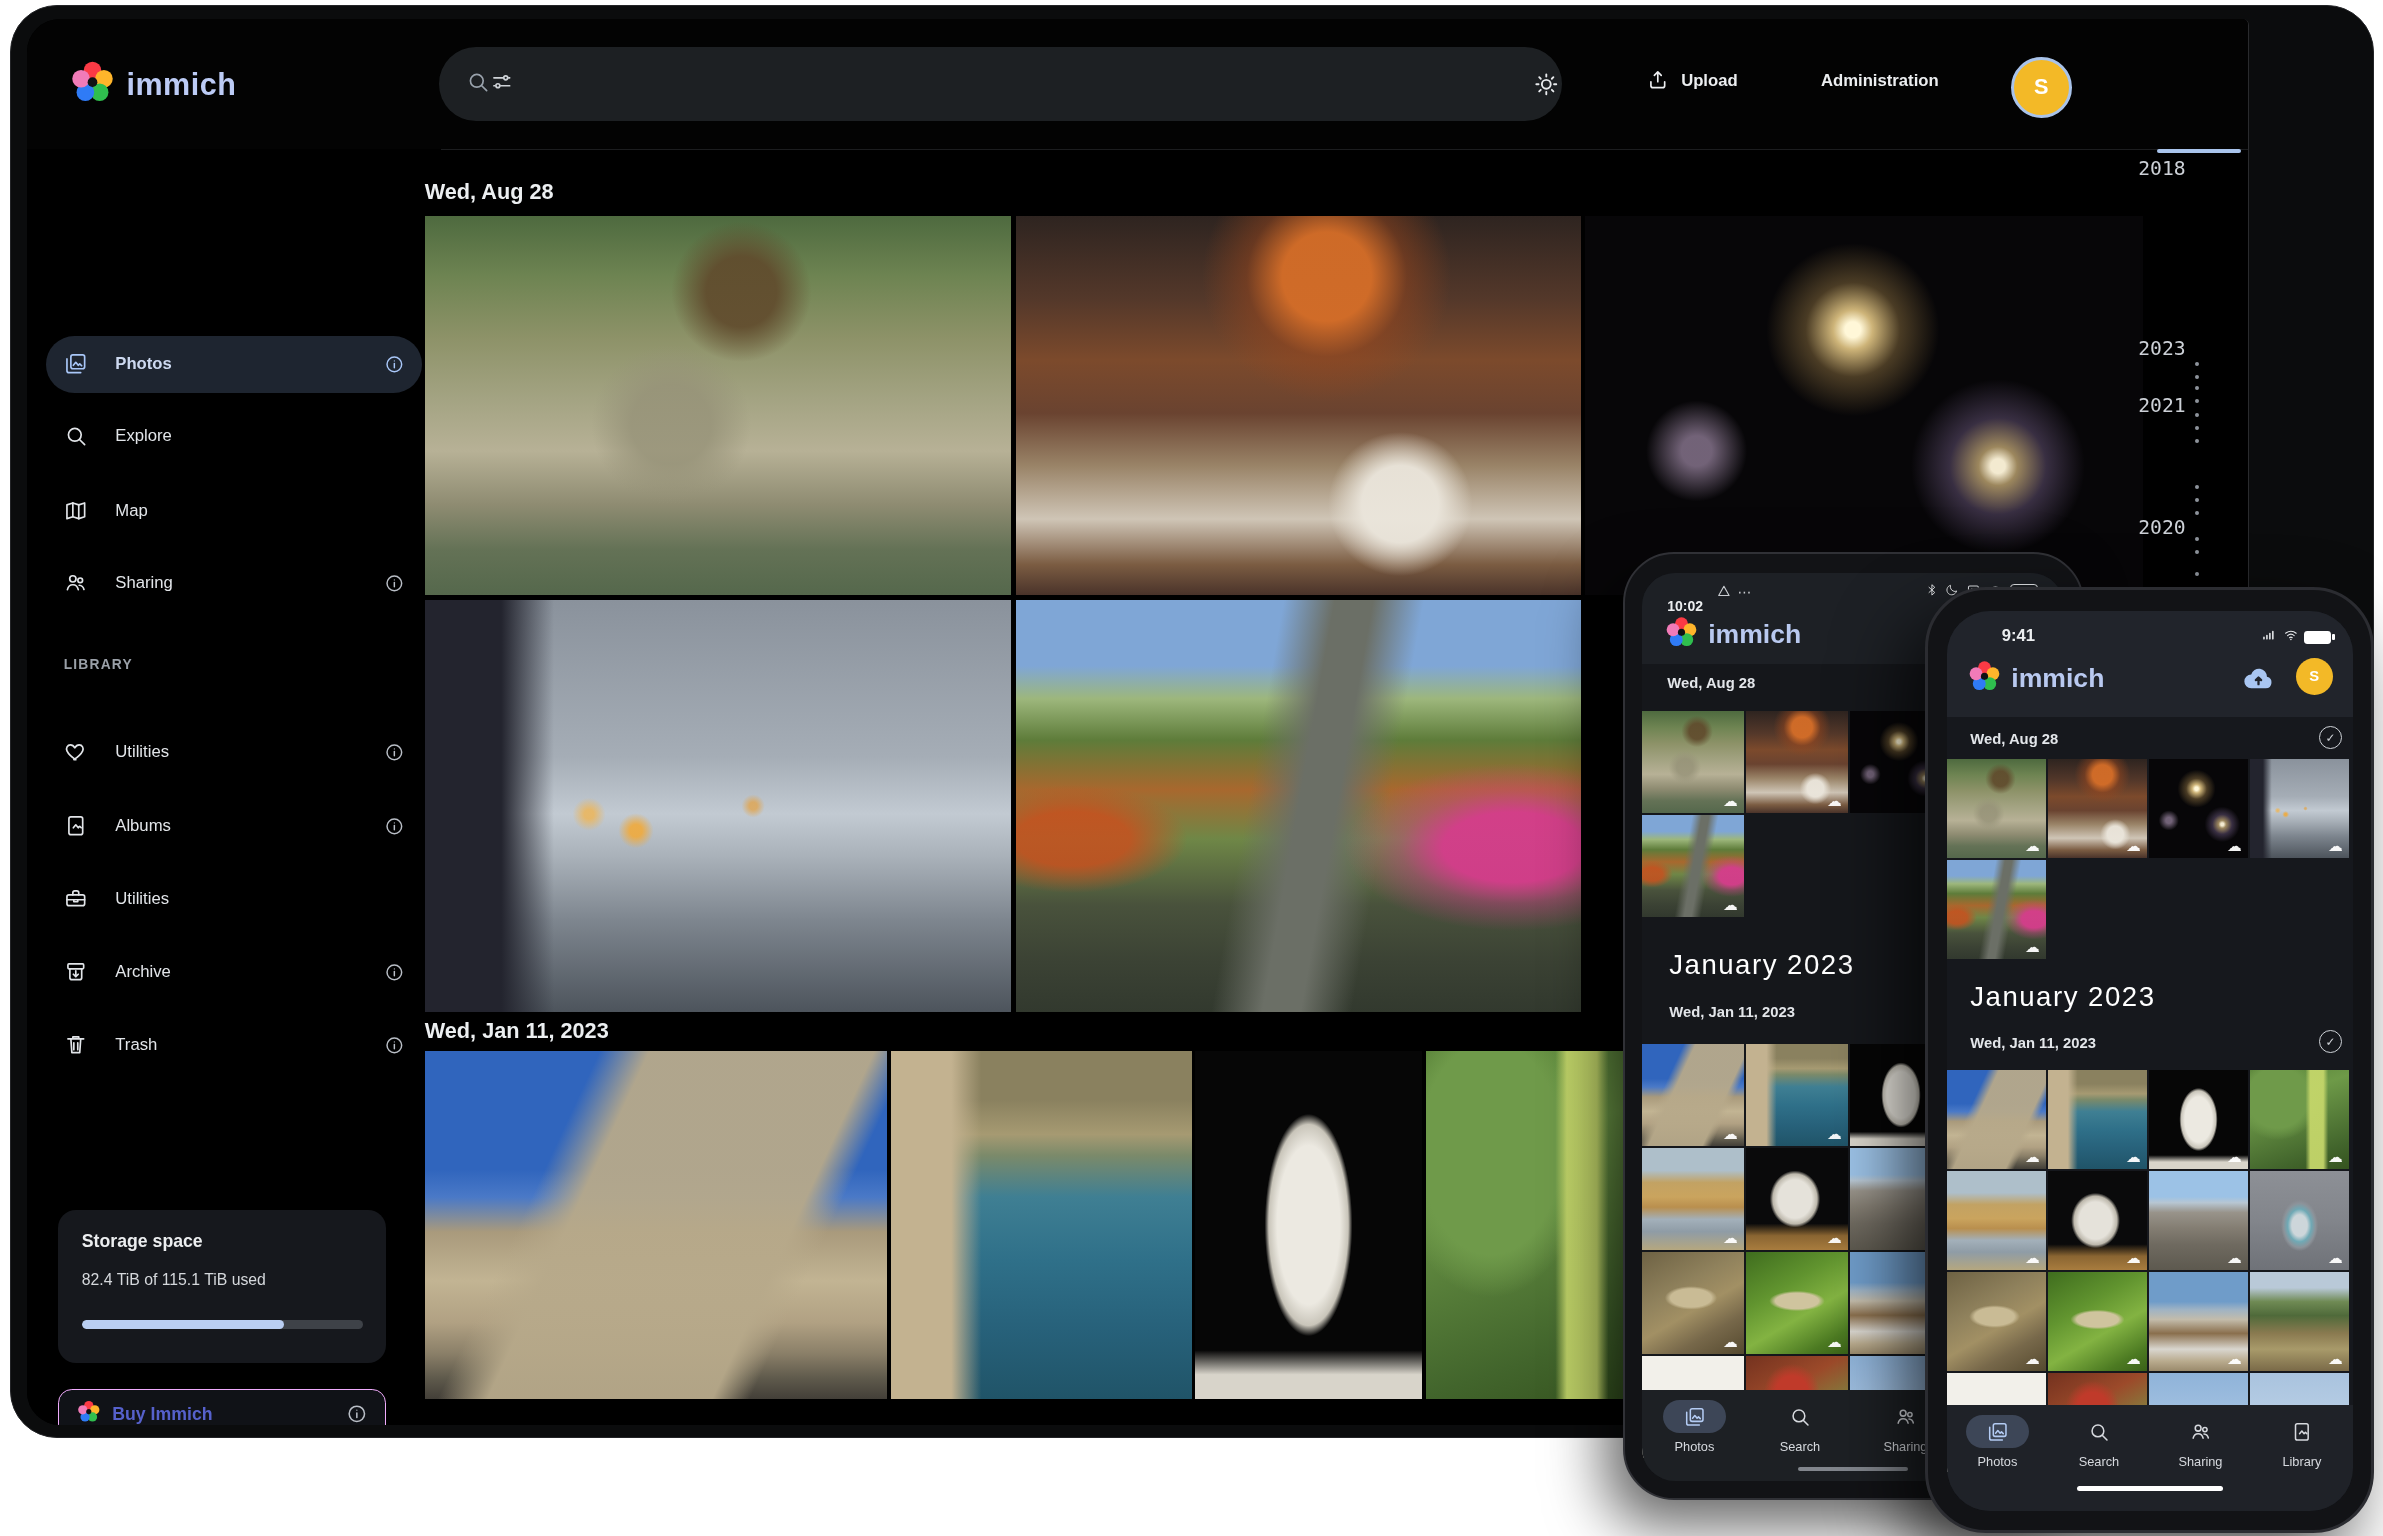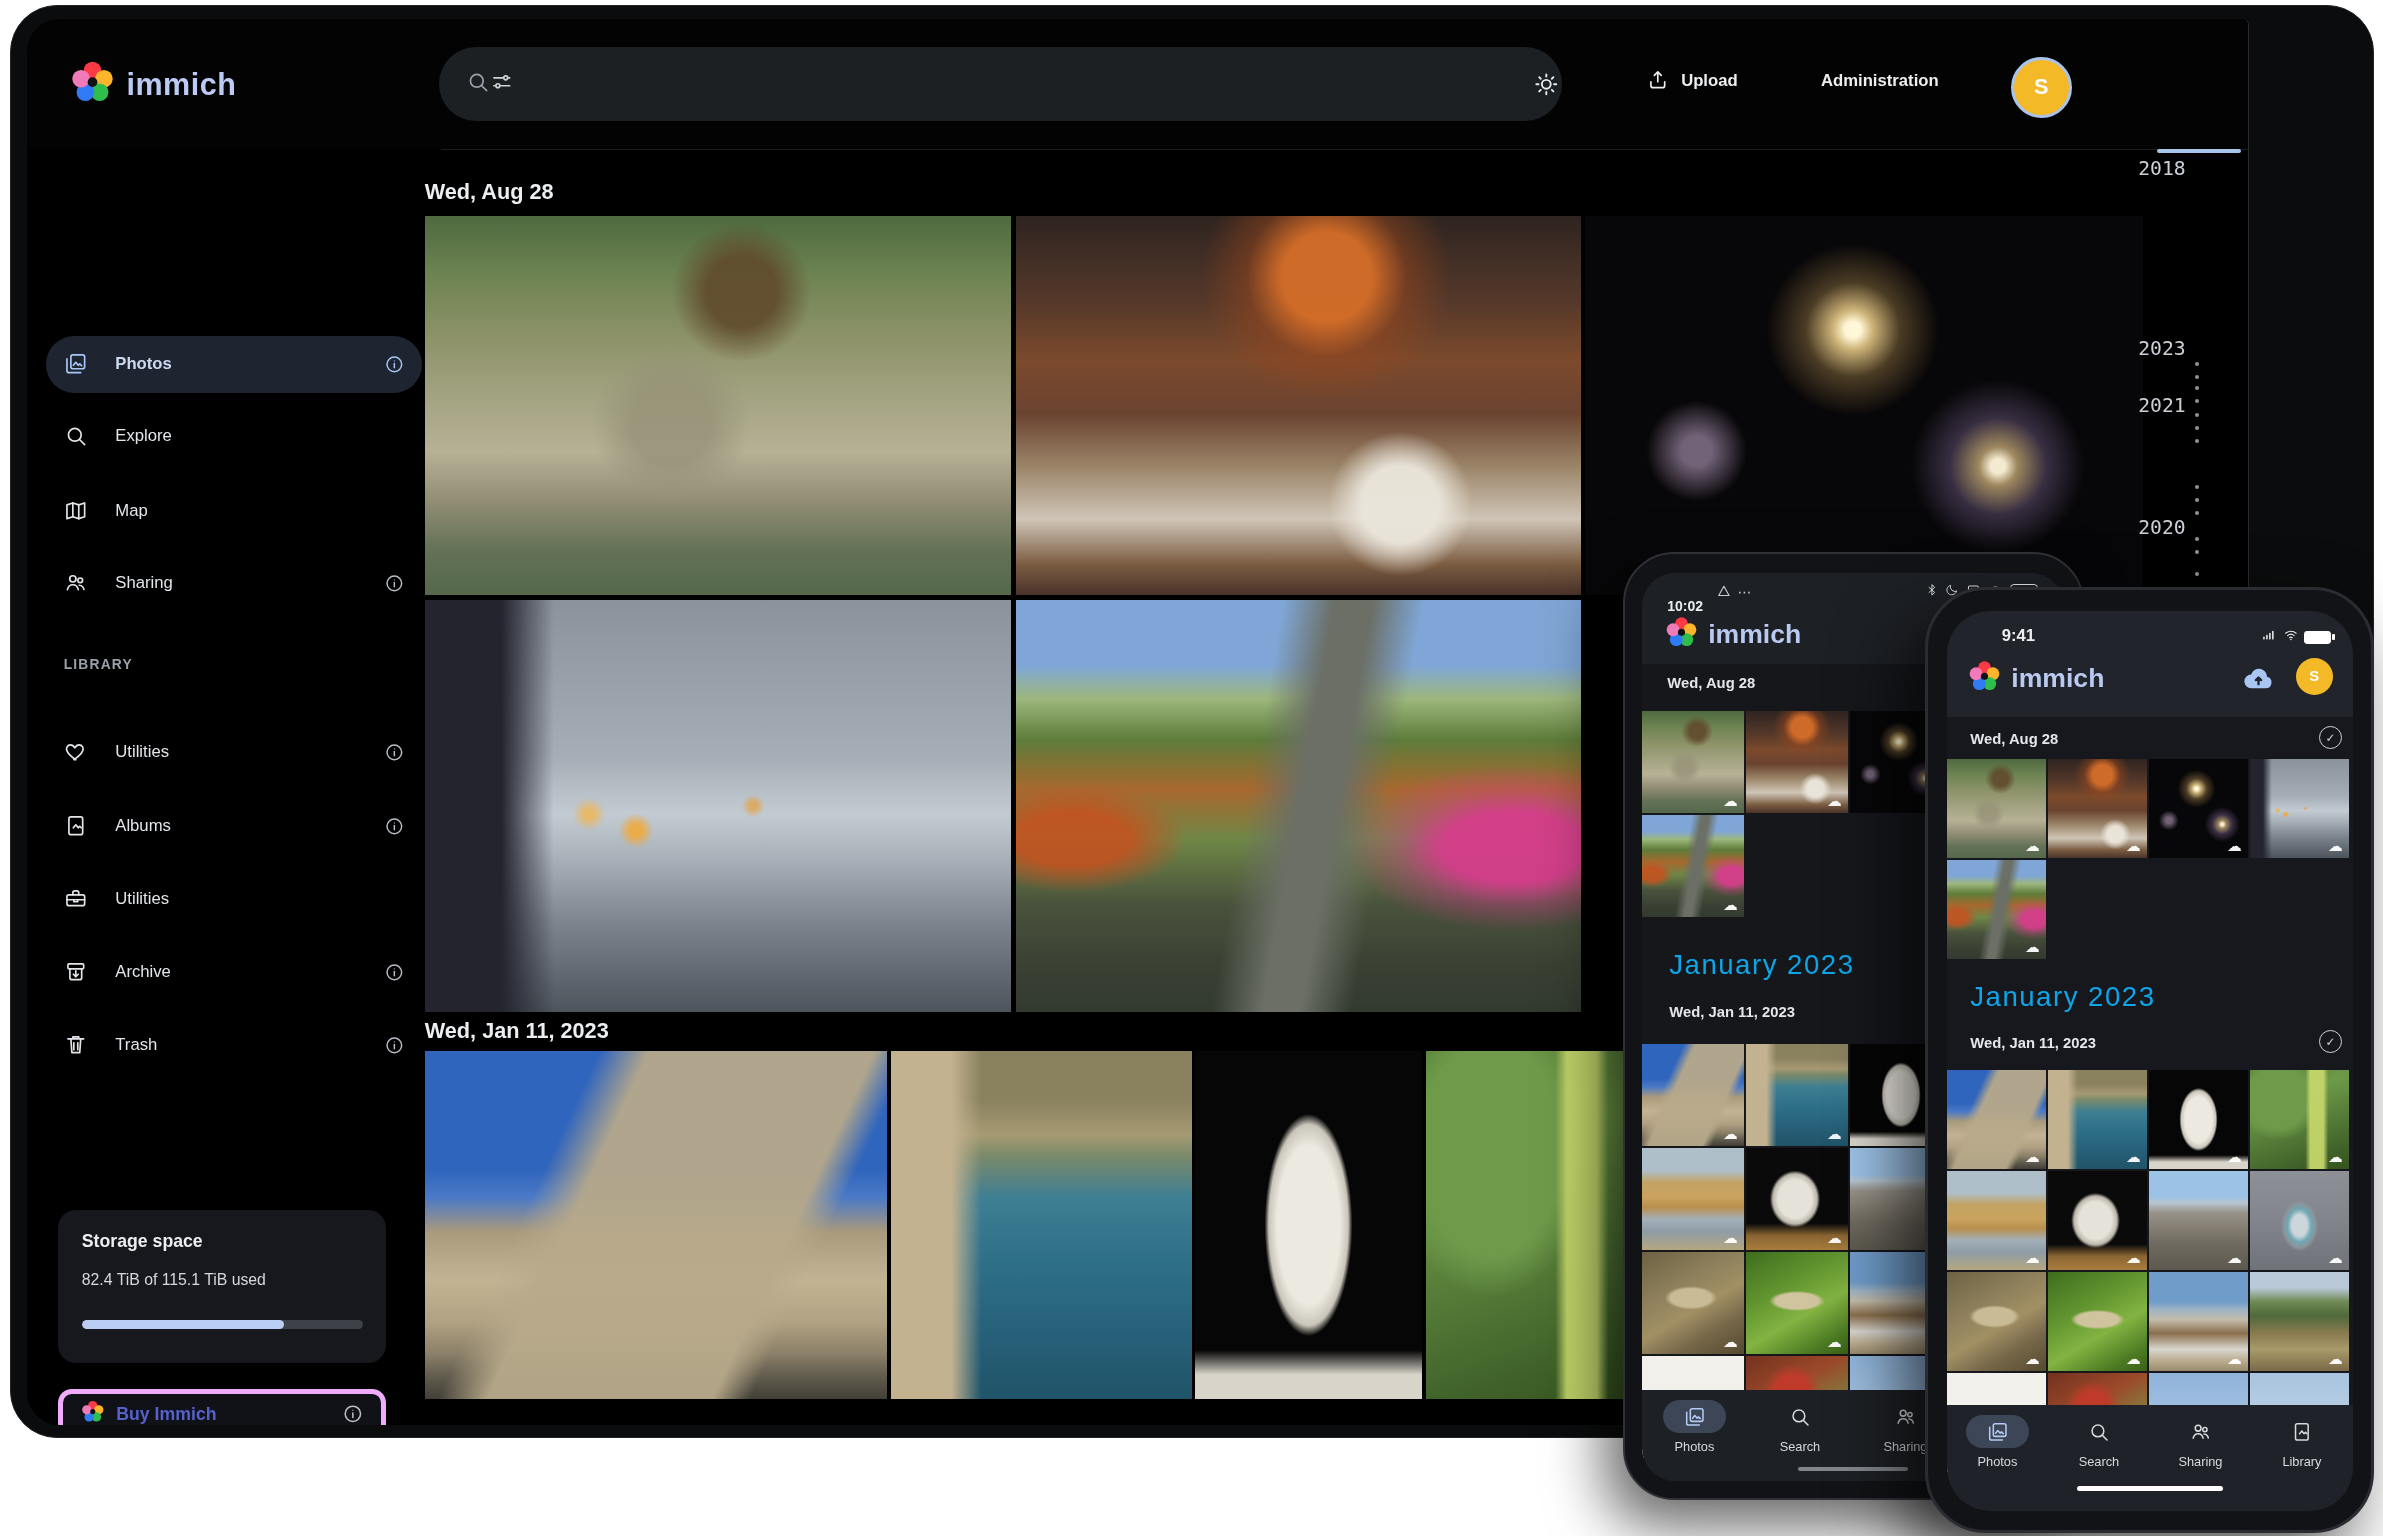--- a/index.html
+++ b/index.html
@@ -36,21 +36,21 @@
   .side-label{font-size:16.7px;font-weight:500;margin-left:27.6px;flex:1;}
   .side-info{color:#b9bec6;display:flex;}
   .lib-heading{position:absolute;left:37px;font-size:13.8px;font-weight:700;letter-spacing:1.2px;color:#9aa0a8;}
 
   .storage-card{position:absolute;left:31.5px;top:1061px;width:328px;height:153px;border-radius:18px;background:#16181d;}
   .storage-title{position:absolute;left:23.6px;top:21.7px;font-size:17.7px;font-weight:700;color:#eceef0;}
   .storage-usage{position:absolute;left:23.6px;top:61px;font-size:15.8px;color:#d5d8dc;}
   .progress-track{position:absolute;left:23.6px;top:110px;width:281px;height:8.9px;border-radius:4.9px;background:#3e4248;overflow:hidden;}
   .progress-fill{height:100%;border-radius:4.9px;background:#b9cef2;}
   .buy-btn{position:absolute;left:31.5px;top:1240px;width:328px;height:51px;border-radius:13.8px;
-    background:#101217;border:5px solid #f0abfc;display:flex;align-items:center;padding:0 17.7px;box-sizing:border-box;gap:11.8px;}
+    background:#101217;border:1px solid #f0abfc;display:flex;align-items:center;padding:0 17.7px;box-sizing:border-box;gap:11.8px;}
   .buy-label{font-size:17.7px;font-weight:700;color:#5661cc;flex:1;}
 
   
   .date-header{position:absolute;font-size:21.7px;font-weight:700;color:#eceff1;}
   .photo-row{position:absolute;display:flex;}
   .tile{position:relative;flex:none;background-size:cover;}
   #aug-row1{left:398px;top:197px;height:379px;gap:4.9px;}
   #aug-row1 .tile{height:379px;}
   #aug-row1 .tile:nth-child(1){width:586px;}
   #aug-row1 .tile:nth-child(2){width:565px;}
@@ -82,21 +82,21 @@
     box-shadow:-21.7px 29.6px 69px rgba(0,0,0,.65);}
   #phone2 .screen{left:18.7px;top:20.7px;width:406px;height:900px;background:#16181d;border-radius:43px;}
 
   .topband1{position:absolute;left:0;top:0;width:100%;height:91px;background:#1d2025;}
   .topband2{position:absolute;left:0;top:0;width:100%;height:106px;background:#21242b;}
   .p-time{position:absolute;font-weight:700;color:#eceef0;}
   .p-status-icons{position:absolute;display:flex;align-items:center;gap:6.9px;color:#e6e8eb;}
   .p-brand{position:absolute;display:flex;align-items:center;gap:9.9px;}
   .p-brand-text{font-size:26.6px;font-weight:700;color:#b9c9f0;}
   .p-date{position:absolute;font-size:14.8px;font-weight:600;color:#e3e6ea;}
-  .p-month{position:absolute;font-size:27.6px;font-weight:400;letter-spacing:1.5px;color:#0ea5e9;}
+  .p-month{position:absolute;font-size:27.6px;font-weight:400;letter-spacing:1.5px;color:#ffffff;}
   .p-grid{position:absolute;display:flex;flex-wrap:wrap;}
   .p1-grid{left:0;width:422px;gap:2px;}
   .p1-grid .tile{width:102px;height:102px;}
   .p2-grid{left:0;width:406px;gap:2px;}
   .p2-grid .tile{width:99px;height:99px;}
   .cloud-badge{position:absolute;right:5.9px;bottom:3.9px;font-size:14.8px;color:rgba(255,255,255,.95);
     font-family:"DejaVu Sans",sans-serif;line-height:1;}
   .check-circle{position:absolute;width:21.7px;height:21.7px;border:1.5px solid #cfd3d8;border-radius:50%;
     color:#cfd3d8;display:flex;align-items:center;justify-content:center;font-size:11.8px;}
   .battery97{width:26.6px;height:13.8px;border:1.5px solid #e6e8eb;border-radius:3.9px;font-size:8.9px;

